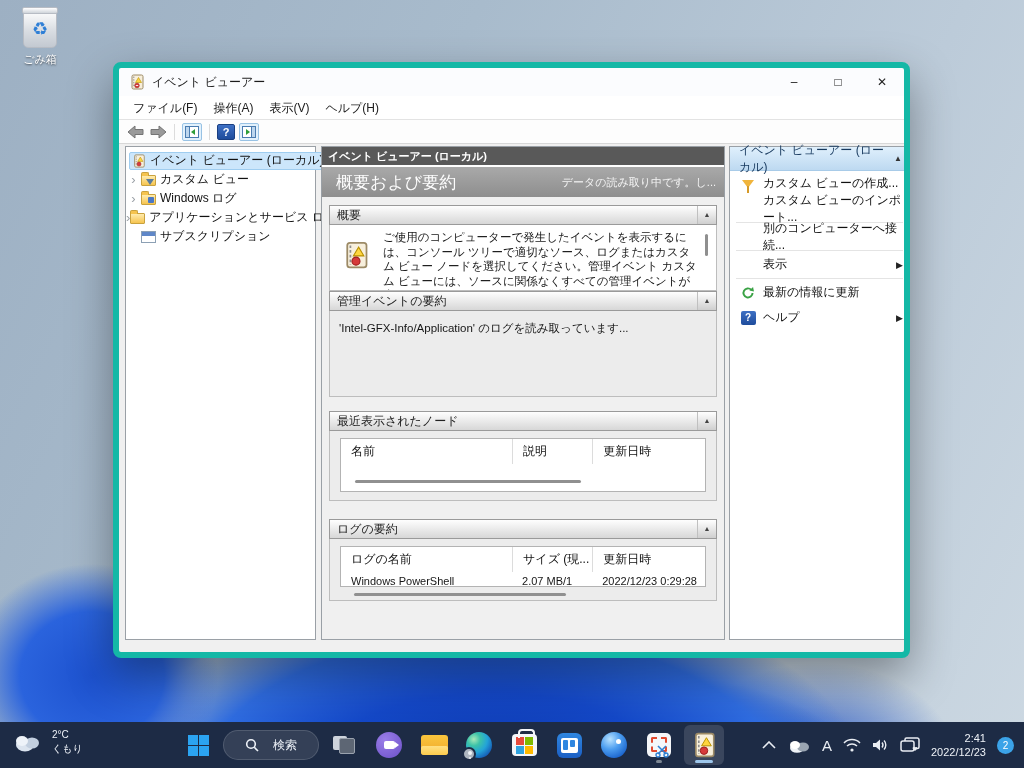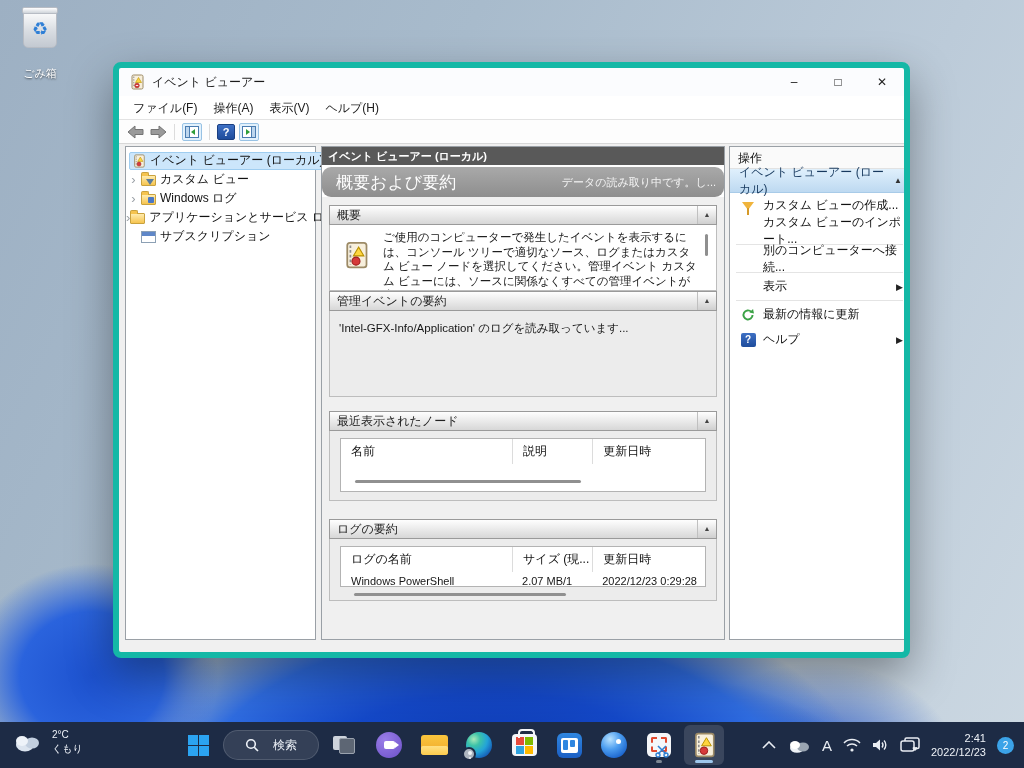--- a/index.html
+++ b/index.html
@@ -16,21 +16,21 @@
       radial-gradient(ellipse 200px 150px at 80% 100%, #1c4ec0 0%, rgba(28,78,192,0) 70%); }
 
   
   .bin { position:absolute; left:12px; top:10px; width:56px; text-align:center; }
   .bin-glyph { width:34px; height:38px; margin:0 auto; border-radius:3px 3px 5px 5px;
     background:linear-gradient(180deg,#fdfdfd,#d9dde2 55%,#c3c9d1); border:1px solid #b7bcc4;
     position:relative; display:flex; align-items:center; justify-content:center; }
   .bin-glyph::before { content:""; position:absolute; top:-4px; left:-2px; right:-2px; height:5px;
     background:linear-gradient(#ffffff,#cfd4da); border:1px solid #b7bcc4; border-radius:2px; }
   .bin-recycle { color:#2f7fd6; font-size:18px; line-height:1; }
-  .bin-label { margin-top:18px; font-size:11px; color:#fff; text-shadow:0 1px 2px rgba(0,0,0,.65); }
+  .bin-label { margin-top:4px; font-size:11px; color:#fff; text-shadow:0 1px 2px rgba(0,0,0,.65); }
 
   
   .win { position:absolute; left:113px; top:62px; width:797px; height:596px;
     background:#14b8a6; border:6px solid #14b8a6; border-radius:8px; overflow:hidden;
     box-shadow:0 18px 45px rgba(0,0,0,.38); }
   .titlebar { height:28px; background:#fbfcfe; display:flex; align-items:center; padding-left:10px; }
   .title-text { font-size:12px; color:#1b1b1b; margin-left:7px; flex:1; }
   .caption-btns { display:flex; height:100%; }
   .cap { width:44px; height:100%; display:flex; align-items:center; justify-content:center;
     font-size:12px; color:#222; }
@@ -69,21 +69,21 @@
   .subs-ico { width:15px; height:12px; background:#fff; border:1px solid #8ca0b4; flex:none;
     background-image:linear-gradient(#5f87c8,#5f87c8); background-size:100% 4px; background-repeat:no-repeat; }
 
   
   .ev { display:inline-block; flex:none; }
 
   
   .crumb { height:18px; background:#595959; color:#fff; font-size:11px; font-weight:bold;
     line-height:18px; padding-left:6px; }
   .ptitle { height:30px; margin-top:2px; background:linear-gradient(#a9a9a9,#8e8e8e);
-    display:flex; align-items:center; padding:0 8px 0 14px;border-radius:9px; }
+    display:flex; align-items:center; padding:0 8px 0 14px; }
   .ptitle-text { color:#fdfdfd; font-size:17px; flex:1; }
   .ptitle-status { color:#f4f4f4; font-size:11px; white-space:nowrap; }
   .pbody { position:absolute; left:0; right:0; top:50px; bottom:0; background:#f0f0f0; padding:8px 7px; }
   .sect-hd { height:20px; border:1px solid #9a9a9a; background:linear-gradient(#fefefe,#d7d7d7);
     display:flex; align-items:flex-end; padding-left:7px; font-size:12px; color:#222; position:relative; }
   .sect-col { position:absolute; right:0; top:0; width:19px; height:18px; text-align:center;
     line-height:18px; font-size:7px; color:#444; background:linear-gradient(#fff,#cfcfcf);
     border-left:1px solid #c0c0c0; }
   .sect-bd { border:1px solid #bdbdbd; border-top:none; overflow:hidden; }
   .ov-bd { height:66px; background:#fff; display:flex; padding:5px 4px 0 12px; }
@@ -362,21 +362,20 @@
               </div>
             </div>
             <div class="hbar" style="width:58%; margin:6px 0 0 14px;"></div>
           </div>
         </div>
 
       </div>
     </div>
 
     <div class="pane act-pane">
-      <div class="ops-hd">操作</div>
       <div class="grp-hd">
         <span>イベント ビューアー (ローカル)</span>
         <span class="grp-col">▲</span>
       </div>
       <div class="aitem">
         <span class="aico">
             <span class="funnel"></span>
           </span>
         <span>カスタム ビューの作成...</span>
       </div>

